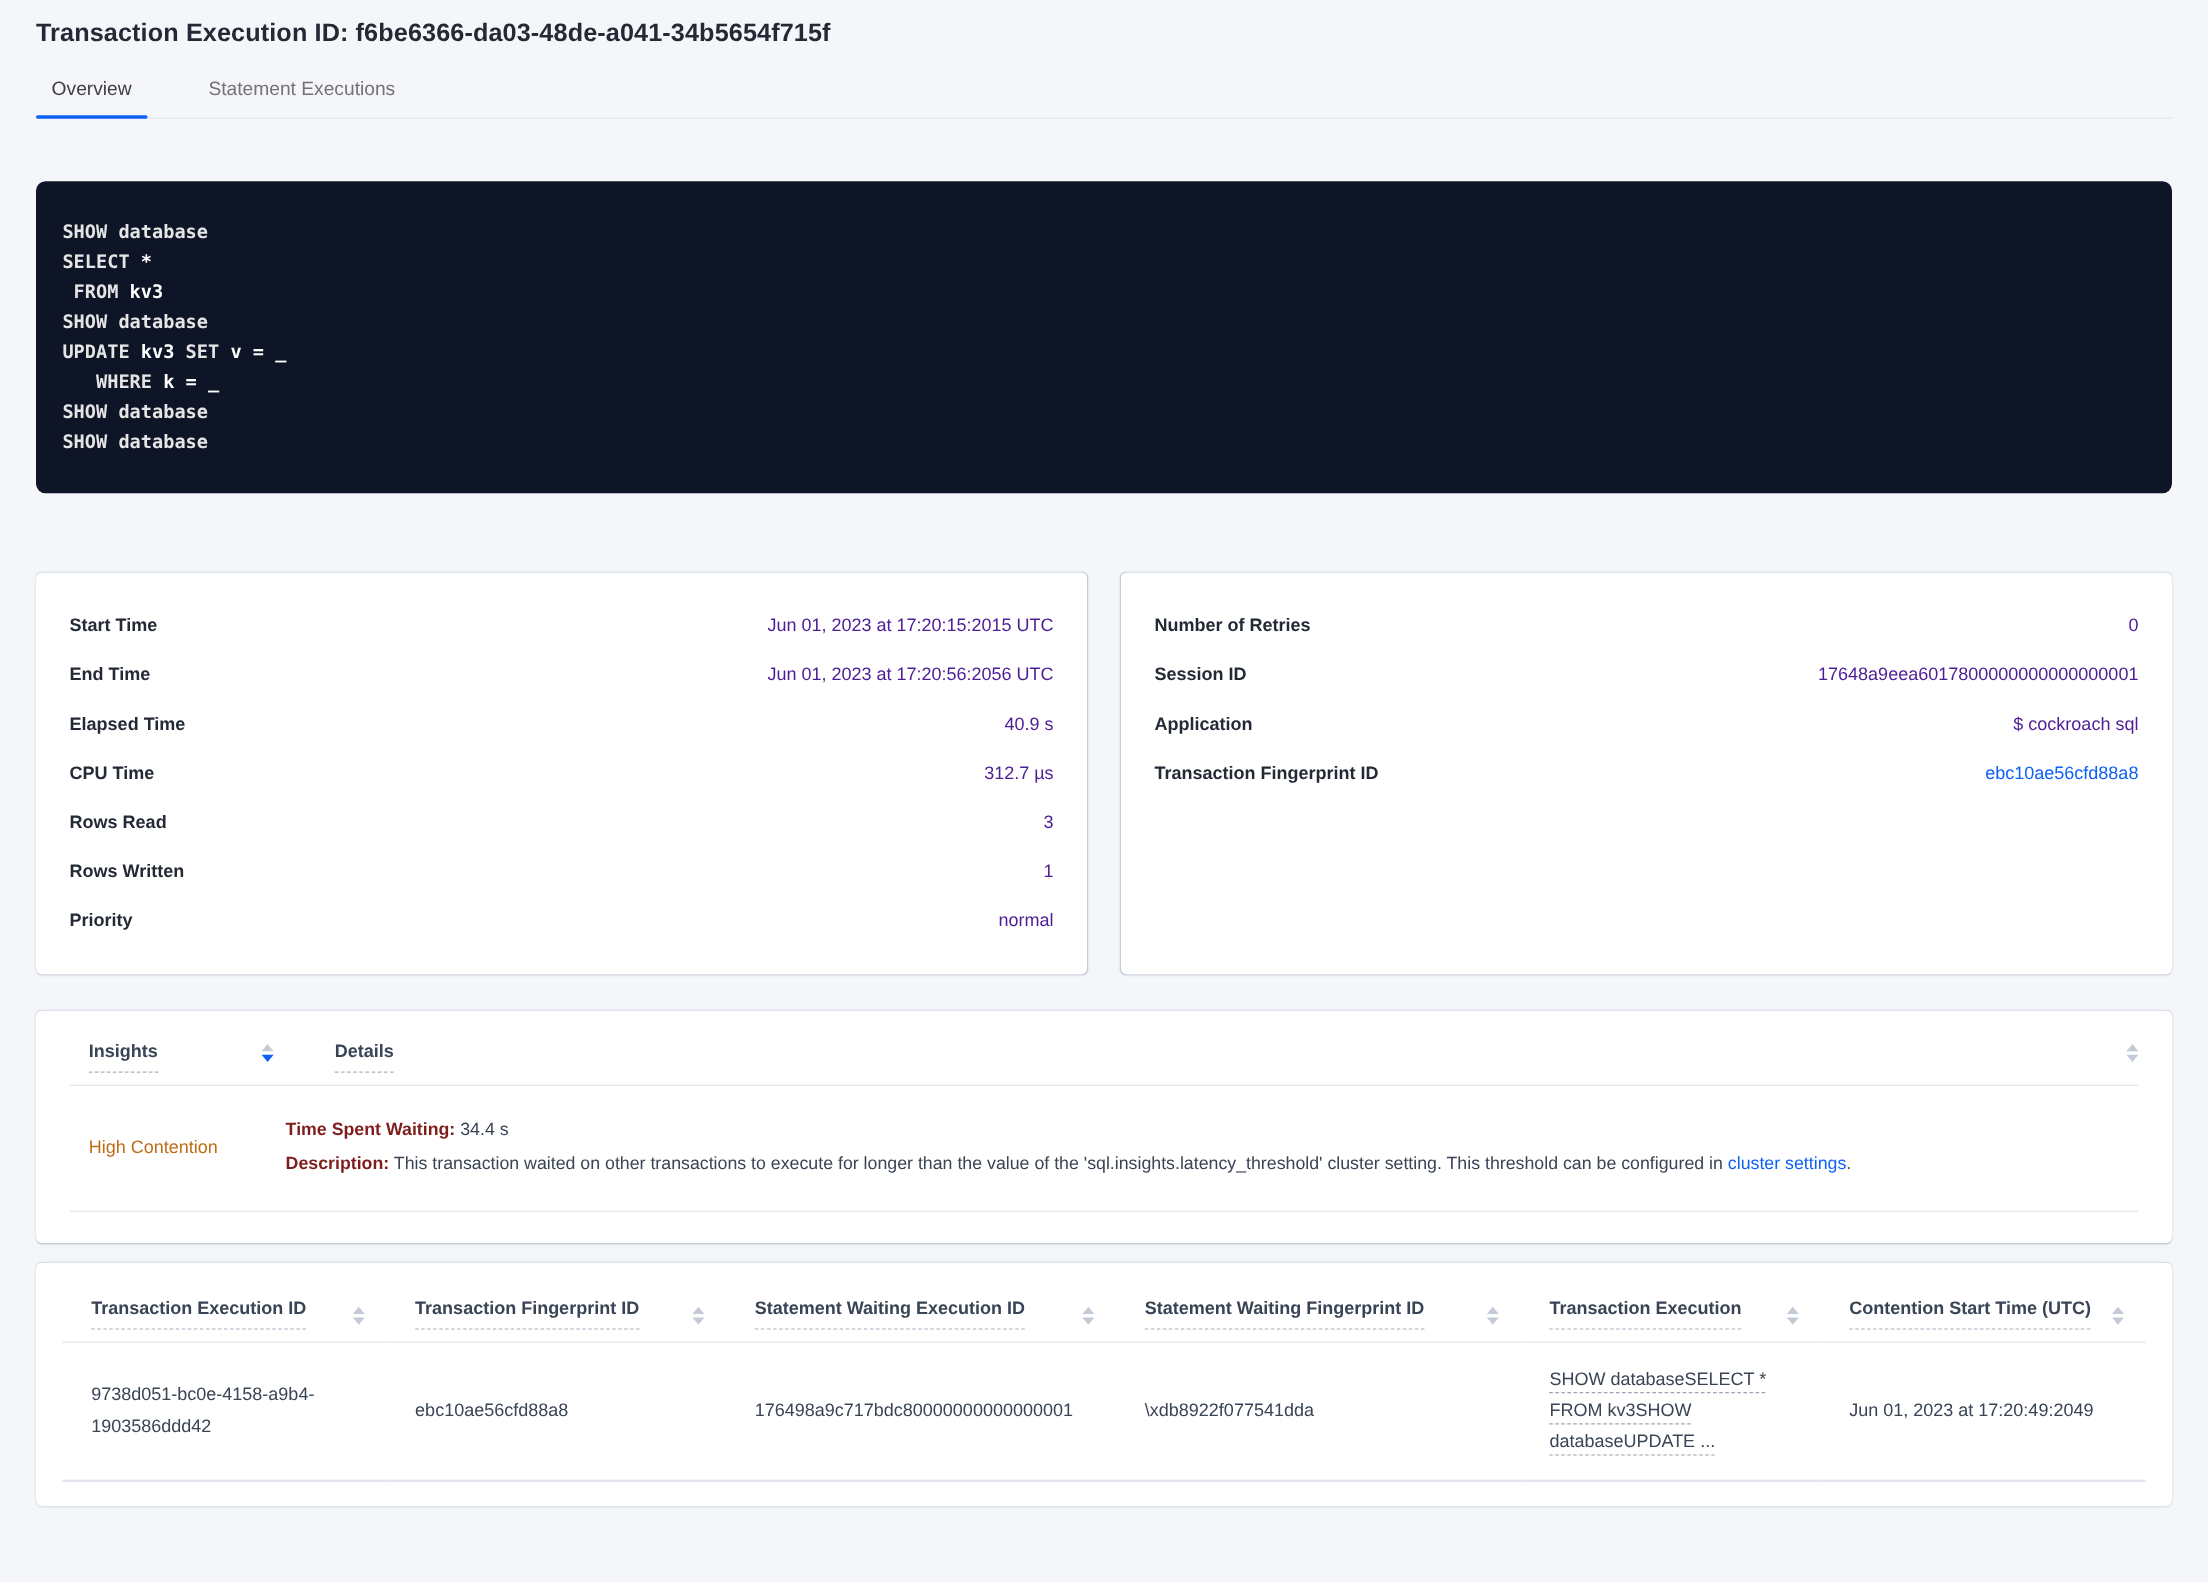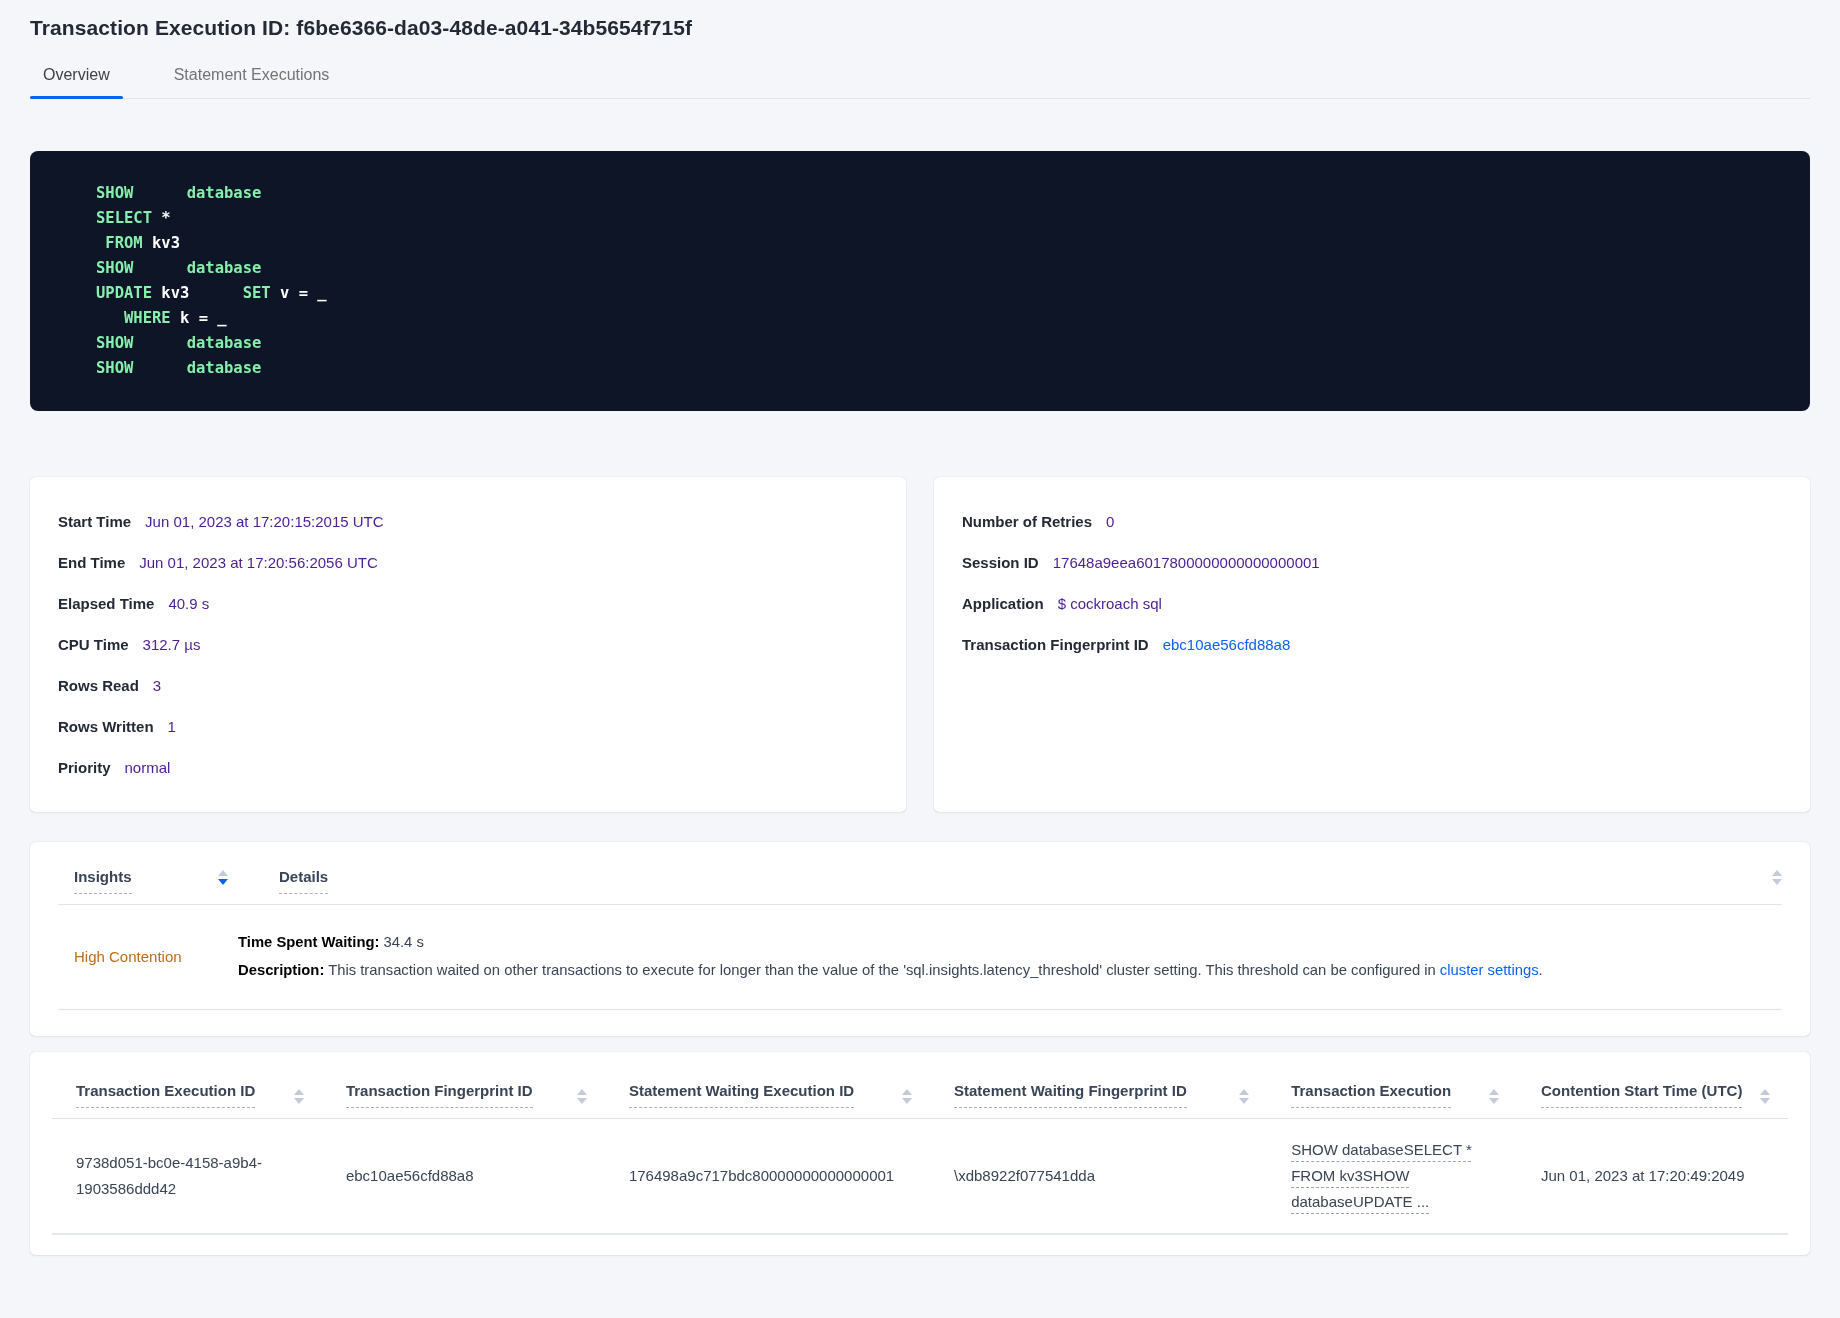--- a/index.html
+++ b/index.html
@@ -29,32 +29,32 @@
 
   
   .sqlbox {
     margin-top:52px; background:#0d1526; border-radius:8px;
     padding:30px 22px 30px 22px; min-height:260px;
   }
   .sql-line {
     font-family:"DejaVu Sans Mono","Liberation Mono",monospace;
     font-size:15.5px; line-height:25px; white-space:pre; font-weight:700;
   }
-  .tok-kw { color:#86efac;margin-left:44px; }
+  .tok-kw { color:#e5e5e5; }
   .tok-id { color:#ffffff; }
 
   
   .cards-row { display:flex; gap:28px; margin-top:66px; }
   .card {
     background:#ffffff; border-radius:5px;
     box-shadow:0 0 1px rgba(67,90,111,.35), 0 1px 2px rgba(67,90,111,.08);
   }
   .summary-card { flex:1; padding:24px 28px; }
   .summary-card.right { min-height:312px; }
-  .stat-row { display:flex; justify-content:flex-start; align-items:center; padding:10px 0 10px 0; min-height:41px;gap:14px; }
+  .stat-row { display:flex; justify-content:space-between; align-items:center; padding:10px 0 10px 0; min-height:41px;gap:14px; }
   .stat-label { font-size:15px; font-weight:700; color:#242a35; }
   .stat-value { font-size:15px; color:#4c1d95; text-align:right; }
   .stat-value.link { color:#0e61f5; cursor:pointer; }
 
   
   .sort-icon { display:inline-flex; flex-direction:column; align-items:center; cursor:pointer; }
   .tri { width:0; height:0; border-left:5px solid transparent; border-right:5px solid transparent; }
   .tri-up { border-bottom:6px solid #c3cbd9; margin-bottom:3px; }
   .tri-down { border-top:6px solid #c3cbd9; }
   .tri-down.active { border-top-color:#0e61f5; }
@@ -69,21 +69,21 @@
   
   .insights-card { margin-top:30px; padding:0 28px; }
   .ins-grid { display:grid; grid-template-columns:180px 1fr 48px; align-items:start; }
   .ins-header { padding-top:26px; border-bottom:1px solid #e0e5eb; padding-bottom:10px;gap:41px; }
   .ins-col1 { padding-left:16px; display:flex; align-items:flex-start; }
   .ins-col1 .sort-icon { margin-left:auto; margin-right:10px; padding-top:2px; }
   .ins-hdr-right { display:flex; justify-content:flex-end; padding-top:2px; }
   .ins-row { border-bottom:1px solid #e0e5eb; padding:22px 0 24px 0; align-items:center; }
   .insight-badge { font-size:15px; color:#bf6c16; }
   .ins-details p { font-size:14.8px; color:#394455; line-height:26px; margin:2px 0; }
-  .ins-details b { color:#000000;margin-top:16px; }
+  .ins-details b { color:#7f1d1d;margin-top:16px; }
   .ins-card-bottom { height:26px; }
   a.inline-link { color:#0e61f5; text-decoration:none; cursor:pointer; }
 
   
   .waited-heading { margin-top:26px; font-size:17px; font-weight:700; color:#242a35; }
   .table-card { margin-top:16px; padding:0 22px 20px 22px; }
   table.waited { width:100%; border-collapse:collapse; table-layout:fixed; }
   table.waited th {
     text-align:left; padding:30px 18px 10px 24px; vertical-align:top;
     border-bottom:1px solid #e0e5eb;

